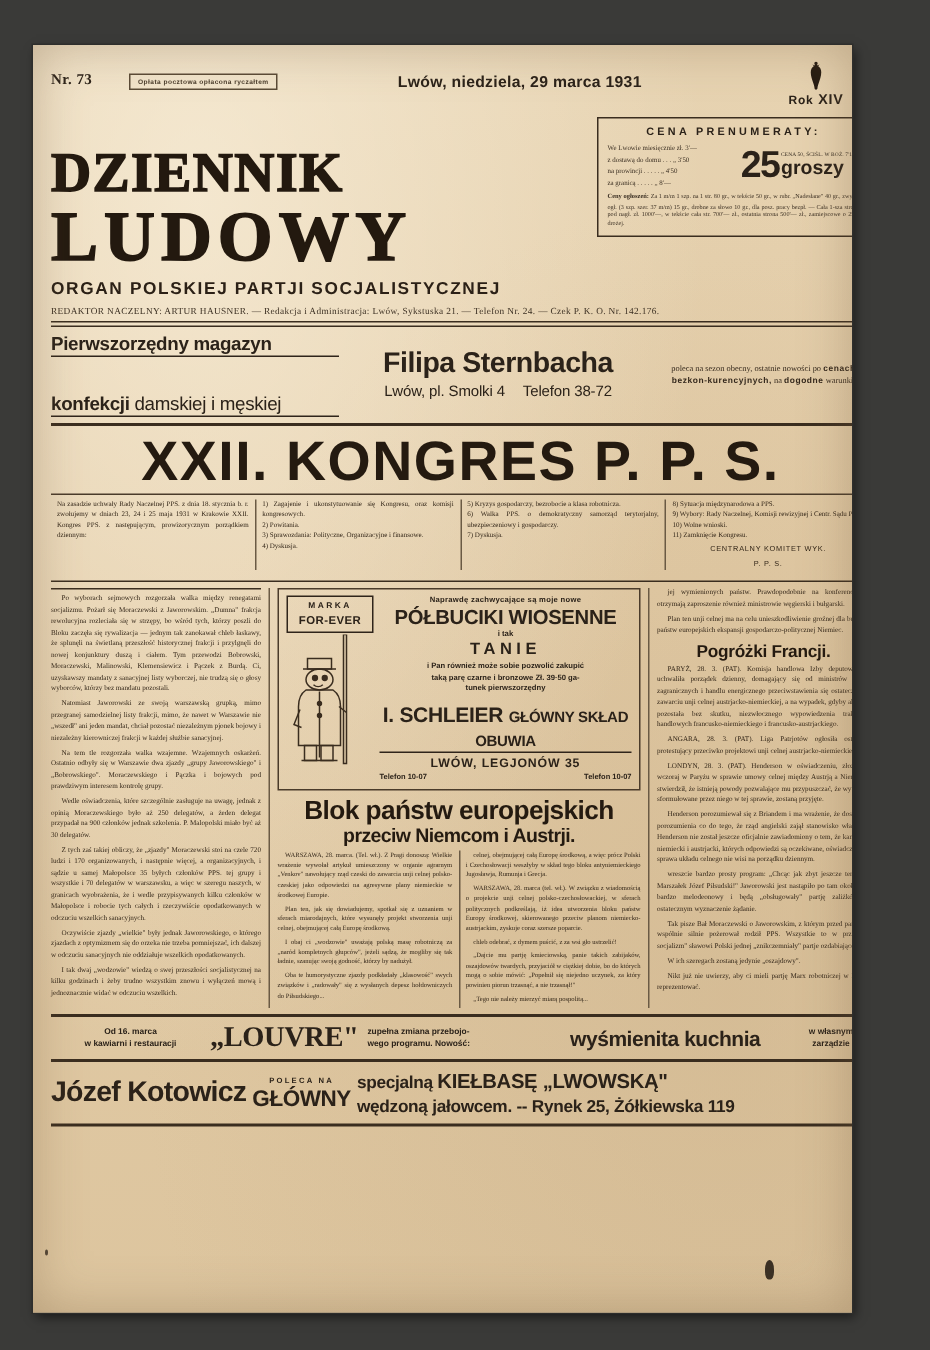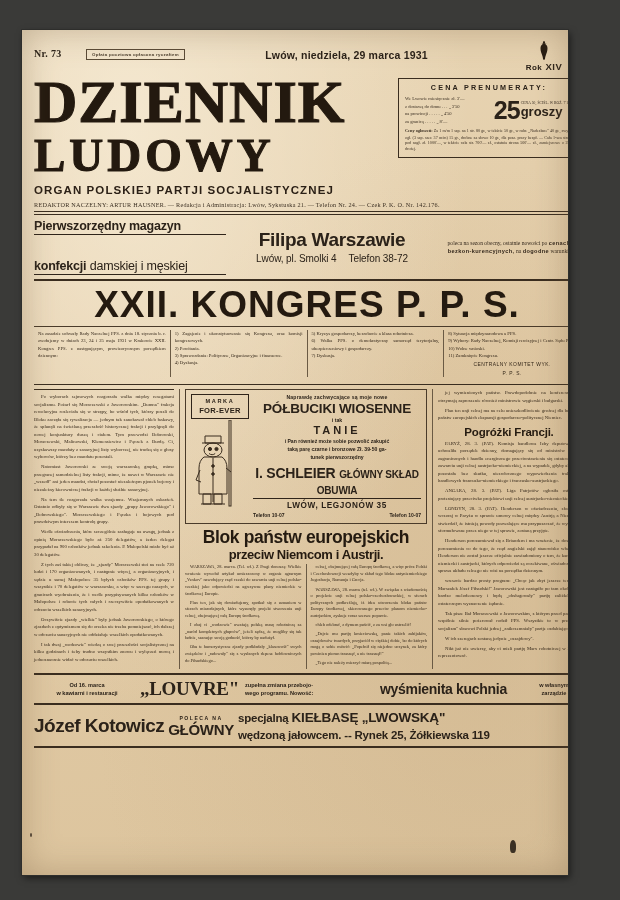--- a/index.html
+++ b/index.html
@@ -37,21 +37,21 @@
   .yeartxt .rk{font-size:8px;}
 
   
   .mast{display:flex;align-items:flex-start;margin-top:1px;}
   .mastleft{width:358px;}
   .logo1,.logo2{
     font-family:"Liberation Serif",serif;font-weight:bold;
     color:#23190f;line-height:.92;letter-spacing:1px;
     -webkit-text-stroke:1.1px #23190f;
   }
-  .logo1{font-size:60px;}
+  .logo1{font-size:37px;margin-top:24px;}
   .logo2{font-size:47px;margin-top:4px;letter-spacing:4px;}
   .subtitle{
     font-family:"Liberation Sans",sans-serif;font-weight:bold;
     font-size:11.5px;letter-spacing:1.1px;margin-top:7px;color:#2b2016;
   }
   .editors{
     font-size:6.2px;letter-spacing:.25px;margin-top:5px;color:#3b2f22;
     white-space:nowrap;font-family:"Liberation Serif",serif;
   }
   .dblrule{border-top:1.6px solid #3a2d1f;border-bottom:.6px solid #3a2d1f;height:2px;margin-top:3px;}
@@ -221,21 +221,21 @@
 
   <div class="editors">REDAKTOR NACZELNY: ARTUR HAUSNER. — Redakcja i Administracja: Lwów, Sykstuska 21. — Telefon Nr. 24. — Czek P. K. O. Nr. 142.176.</div>
   <div class="dblrule"></div>
 
   <div class="adband">
     <div class="ab-l">
       <div class="r1">Pierwszorzędny magazyn</div>
       <div class="r2"><span>konfekcji</span><span class="lt"> damskiej i męskiej</span></div>
     </div>
     <div class="ab-c">
-      <div class="big">Filipa Warszawie</div>
+      <div class="big">Filipa Sternbacha</div>
       <div class="sm"><span>Lwów, pl. Smolki 4</span><span class="tel">Telefon 38-72</span></div>
     </div>
     <div class="ab-r">
       <span>poleca na sezon obecny, ostatnie nowości po </span><b>cenach bezkon-</b><b>kurencyjnych,</b><span> na </span><b>dogodne</b><span> warunki.</span>
     </div>
   </div>
   <div class="rule-th"></div>
 
   <div class="mainhead">XXII. KONGRES P. P. S.</div>
   <div class="rule-md"></div>

